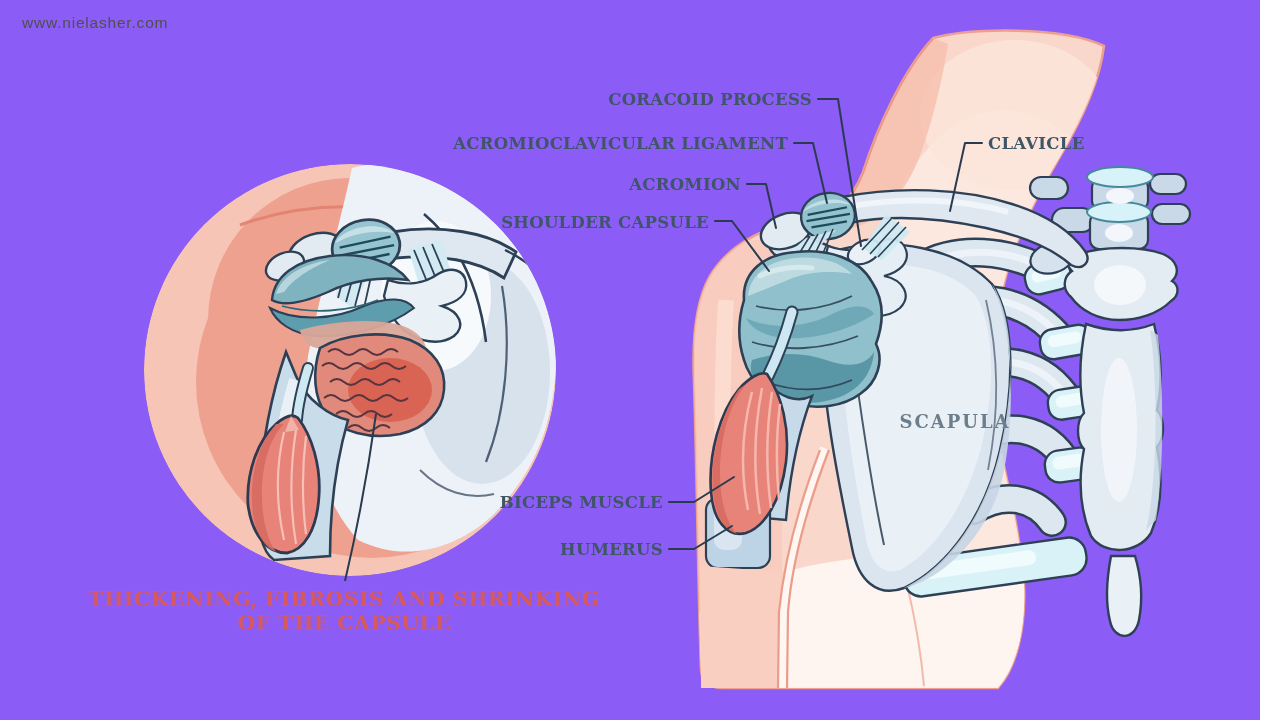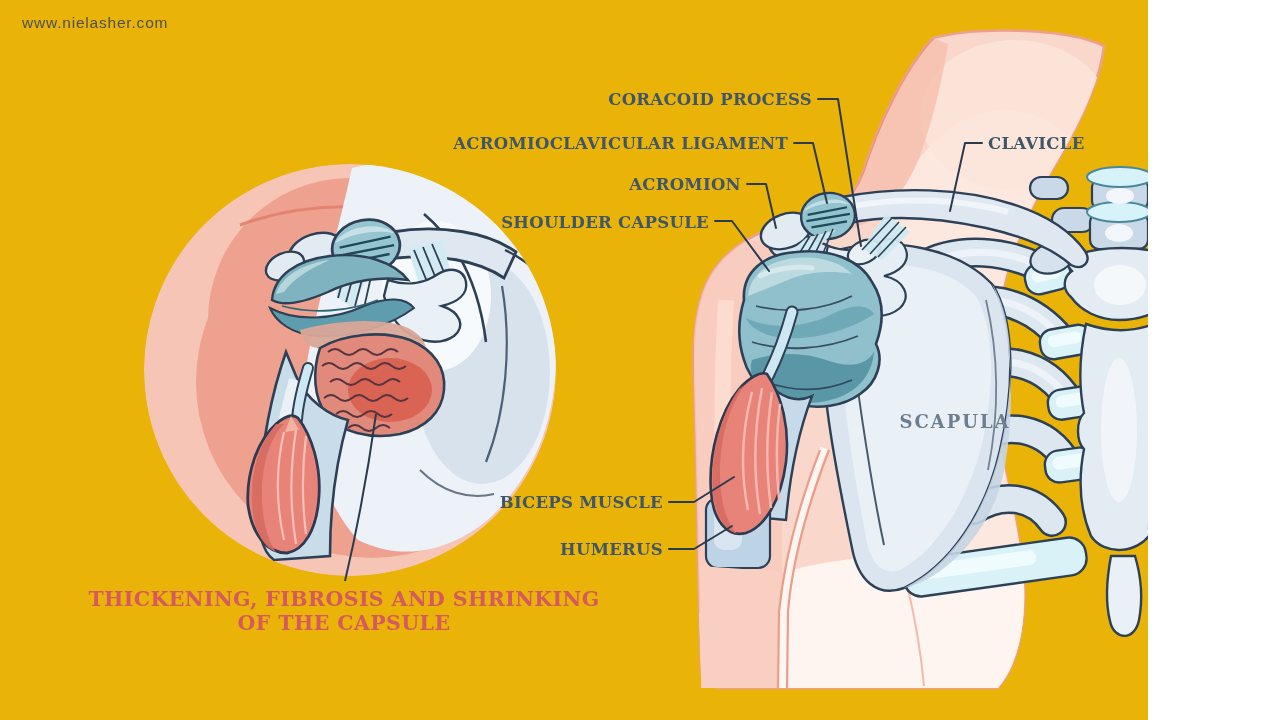--- a/index.html
+++ b/index.html
@@ -1,16 +1,16 @@
 <!DOCTYPE html>
 <html><head>
 <meta charset="utf-8">
 <style>
   html,body{margin:0;padding:0;background:#fff;}
-  .canvas{position:relative;width:1148px;height:720px;background:#eab308;overflow:hidden;
+  .canvas{position:relative;width:1260px;height:720px;background:#8b5cf6;overflow:hidden;
           font-family:"DejaVu Serif", serif;text-decoration:underline;}
   svg{display:block;}
   .lbl{font:700 16.5px "DejaVu Serif", serif;letter-spacing:.3px;}
   .scap{font:700 18px "DejaVu Serif", serif;letter-spacing:2px;}
   .cap{font:700 20.5px "DejaVu Serif", serif;letter-spacing:.4px;}
   .wm{font:15.5px "Liberation Sans", sans-serif;letter-spacing:.8px;}
 </style>
 </head>
 <body>
 

